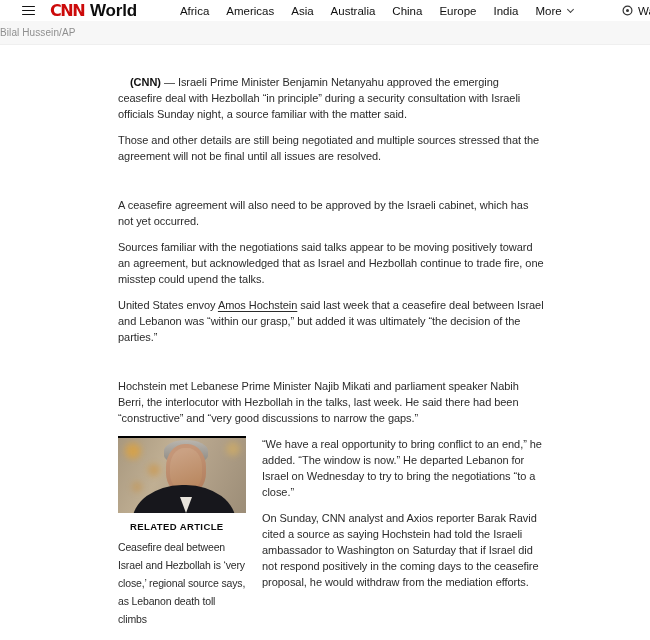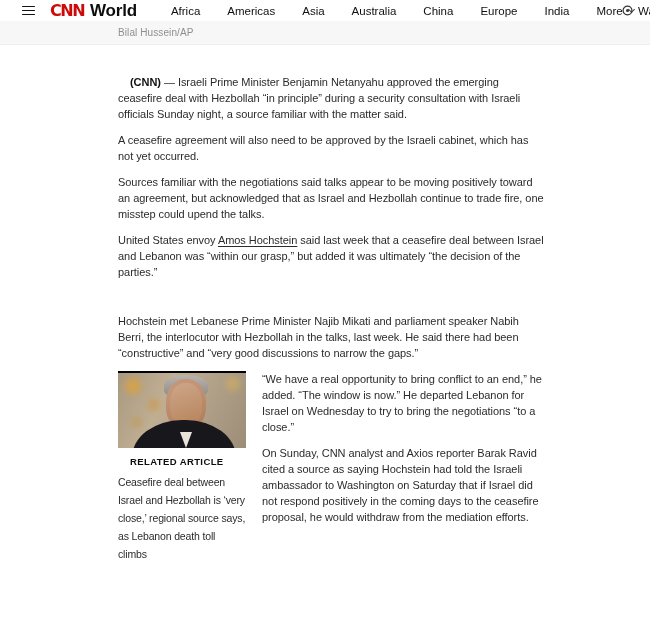--- a/index.html
+++ b/index.html
@@ -25,21 +25,21 @@
   .burger span { display: block; height: 1.6px; background: #111; border-radius: 1px; }
   .brand { display: flex; align-items: baseline; margin-left: 15px; cursor: pointer; }
   .cnn-logo {
     color: #cc0a0a;
     font-weight: 900;
     font-size: 16px;
     letter-spacing: -1.5px;
     font-family: "DejaVu Sans", sans-serif;
   }
   .brand-section { font-size: 17px; font-weight: 700; color: #0d0d0d; margin-left: 6px; letter-spacing: -0.2px; }
-  .nav { display: flex; align-items: flex-start; gap: 27px; margin-left: 34px; }
+  .nav { display: flex; align-items: flex-start; gap: 17px; margin-left: 43px; }
   .nav-item {
     font-size: 11.5px;
     color: #101010;
     text-decoration: none;
     cursor: pointer;
     white-space: nowrap;
     display: inline-flex;
     align-items: center;
   }
   .chev {
@@ -65,21 +65,20 @@
   .live-icon { flex: none; width: 11px; height: 11px; }
   .watch-label { font-size: 11.5px; color: #101010; white-space: nowrap; }
 
   
   .credit-band {
     height: 24px;
     background: #f7f7f7;
     border-bottom: 1px solid #efefef;
     display: flex;
     align-items: center;
-    padding-left: 118px;
   }
   .credit-text { font-size: 10px; color: #8f8f8f; letter-spacing: 0.1px; }
 
   
   .article { padding: 29px 0 0 118px; width: 545px; }
   .col { width: 427px; }
   .body-para {
     font-size: 11px;
     line-height: 16px;
     letter-spacing: -0.05px;
@@ -190,20 +189,21 @@
   </div>
 </header>
 
 <div class="credit-band">
   <span class="credit-text">Bilal Hussein/AP</span>
 </div>
 
 <main class="article">
   <div class="col" id="top-paras">
       <p class="body-para"><strong>(CNN)</strong><span> — Israeli Prime Minister Benjamin Netanyahu approved the emerging ceasefire deal with Hezbollah “in principle” during a security consultation with Israeli officials Sunday night, a source familiar with the matter said.</span></p>
+      <p class="body-para gap-after"><span>Those and other details are still being negotiated and multiple sources stressed that the agreement will not be final until all issues are resolved.</span></p>
       <p class="body-para"><span>A ceasefire agreement will also need to be approved by the Israeli cabinet, which has not yet occurred.</span></p>
       <p class="body-para"><span>Sources familiar with the negotiations said talks appear to be moving positively toward an agreement, but acknowledged that as Israel and Hezbollah continue to trade fire, one misstep could upend the talks.</span></p>
       <p class="body-para gap-after"><span>United States envoy </span><a class="inline-link">Amos Hochstein</a><span> said last week that a ceasefire deal between Israel and Lebanon was “within our grasp,” but added it was ultimately “the decision of the parties.”</span></p>
       <p class="body-para"><span>Hochstein met Lebanese Prime Minister Najib Mikati and parliament speaker Nabih Berri, the interlocutor with Hezbollah in the talks, last week. He said there had been “constructive” and “very good discussions to narrow the gaps.”</span></p>
     </div>
 
   <div class="media-row">
     <aside class="related-card">
       <div class="thumb">
         <div class="bokeh bokeh-1"></div>

